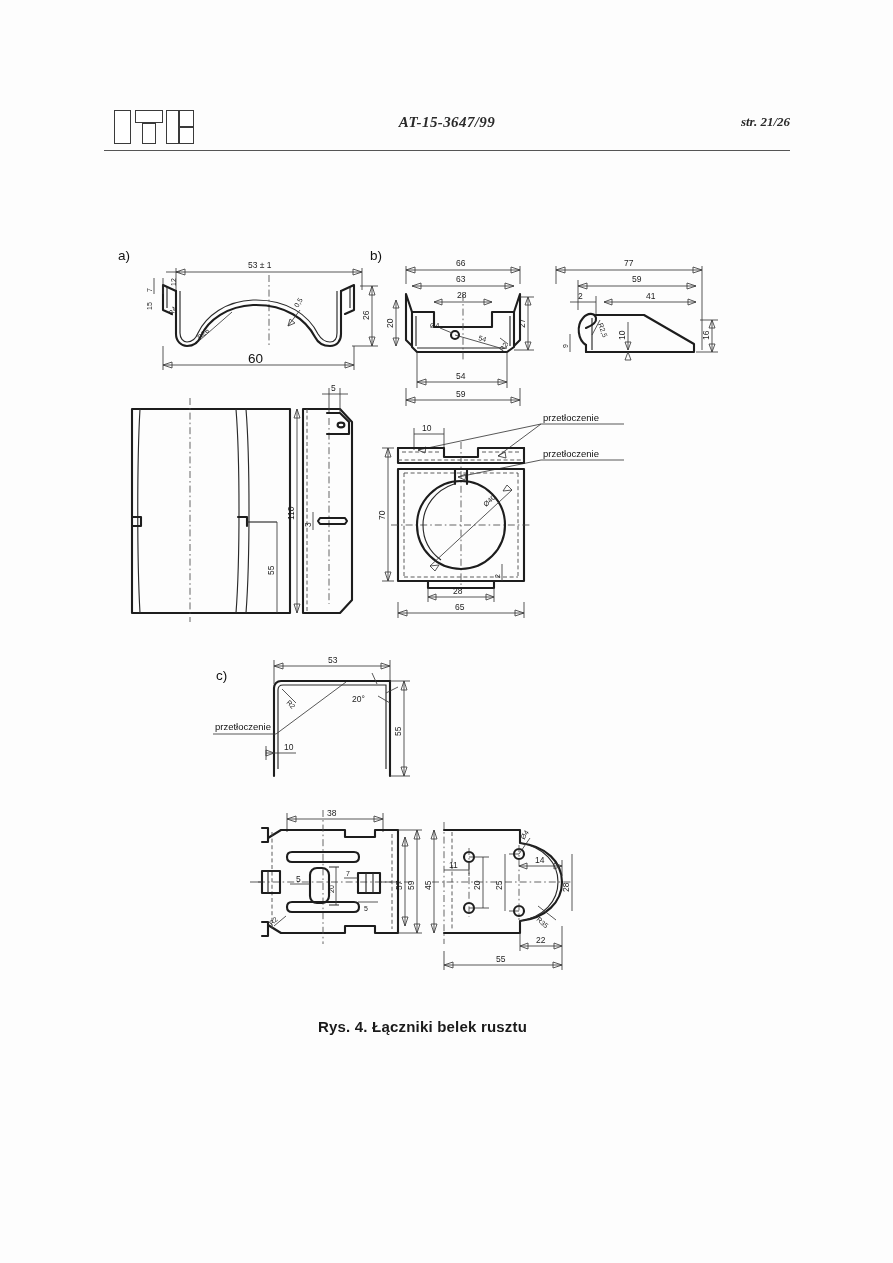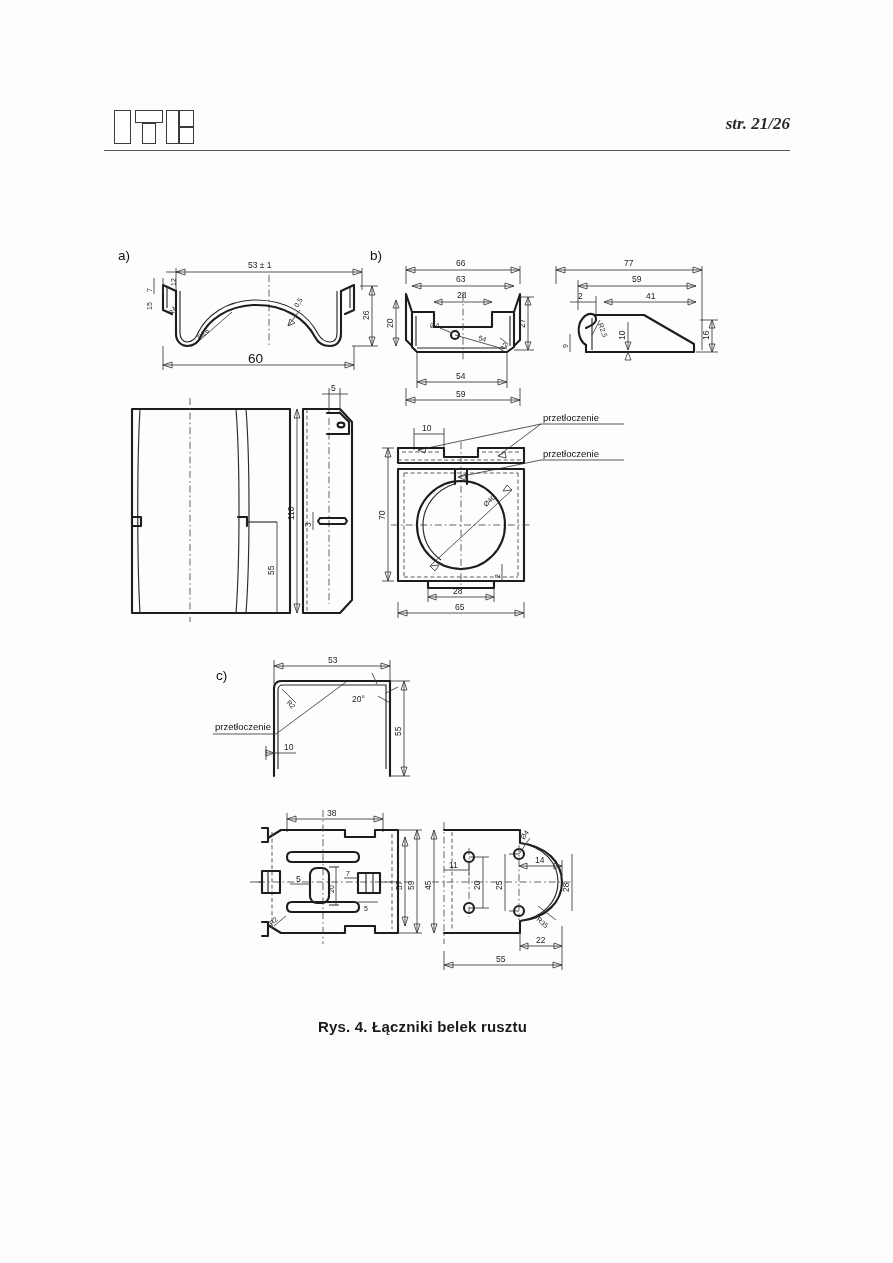--- a/index.html
+++ b/index.html
@@ -16,21 +16,21 @@
   .logo{position:absolute;left:10px;top:6px;width:78px;height:32px;}
   .logo .bar{position:absolute;border:1.6px solid #3a3a3a;background:#ffffff;}
   .doc-no{
     position:absolute;left:0;top:10px;width:686px;text-align:center;
     font-family:"Liberation Serif", serif;font-style:italic;font-weight:600;
     font-size:15px;letter-spacing:.4px;color:#2a2a2a;
   }
   .page-no{
     position:absolute;right:0;top:10px;
     font-family:"Liberation Serif", serif;font-style:italic;font-weight:600;
-    font-size:17px;color:#2a2a2a;
+    font-size:13px;color:#2a2a2a;
   }
   .rule{position:absolute;left:104px;top:150px;width:686px;height:0;
         border-top:1.7px solid #555;}
 
   
   .figure{position:absolute;left:0;top:160px;width:893px;height:850px;}
   svg.draw{position:absolute;left:0;top:0;width:893px;height:850px;overflow:visible;}
 
   
   .caption{
@@ -63,20 +63,21 @@
 
   <div class="header">
     <div class="logo">
       <div class="bar" style="left:0;top:0;width:15px;height:32px;"></div>
       <div class="bar" style="left:21px;top:0;width:26px;height:11px;"></div>
       <div class="bar" style="left:28px;top:13px;width:12px;height:19px;"></div>
       <div class="bar" style="left:52px;top:0;width:11px;height:32px;"></div>
       <div class="bar" style="left:65px;top:0;width:13px;height:15px;"></div>
       <div class="bar" style="left:65px;top:17px;width:13px;height:15px;"></div>
     </div>
+    <div class="doc-no">AT-15-3647/99</div>
     <div class="page-no">str. 21/26</div>
   </div>
   <div class="rule"></div>
 
   <div class="figure">
   <svg class="draw" viewBox="0 0 893 850">
 
     <g>
       <text class="lbl" x="118" y="100">a)</text>
 

